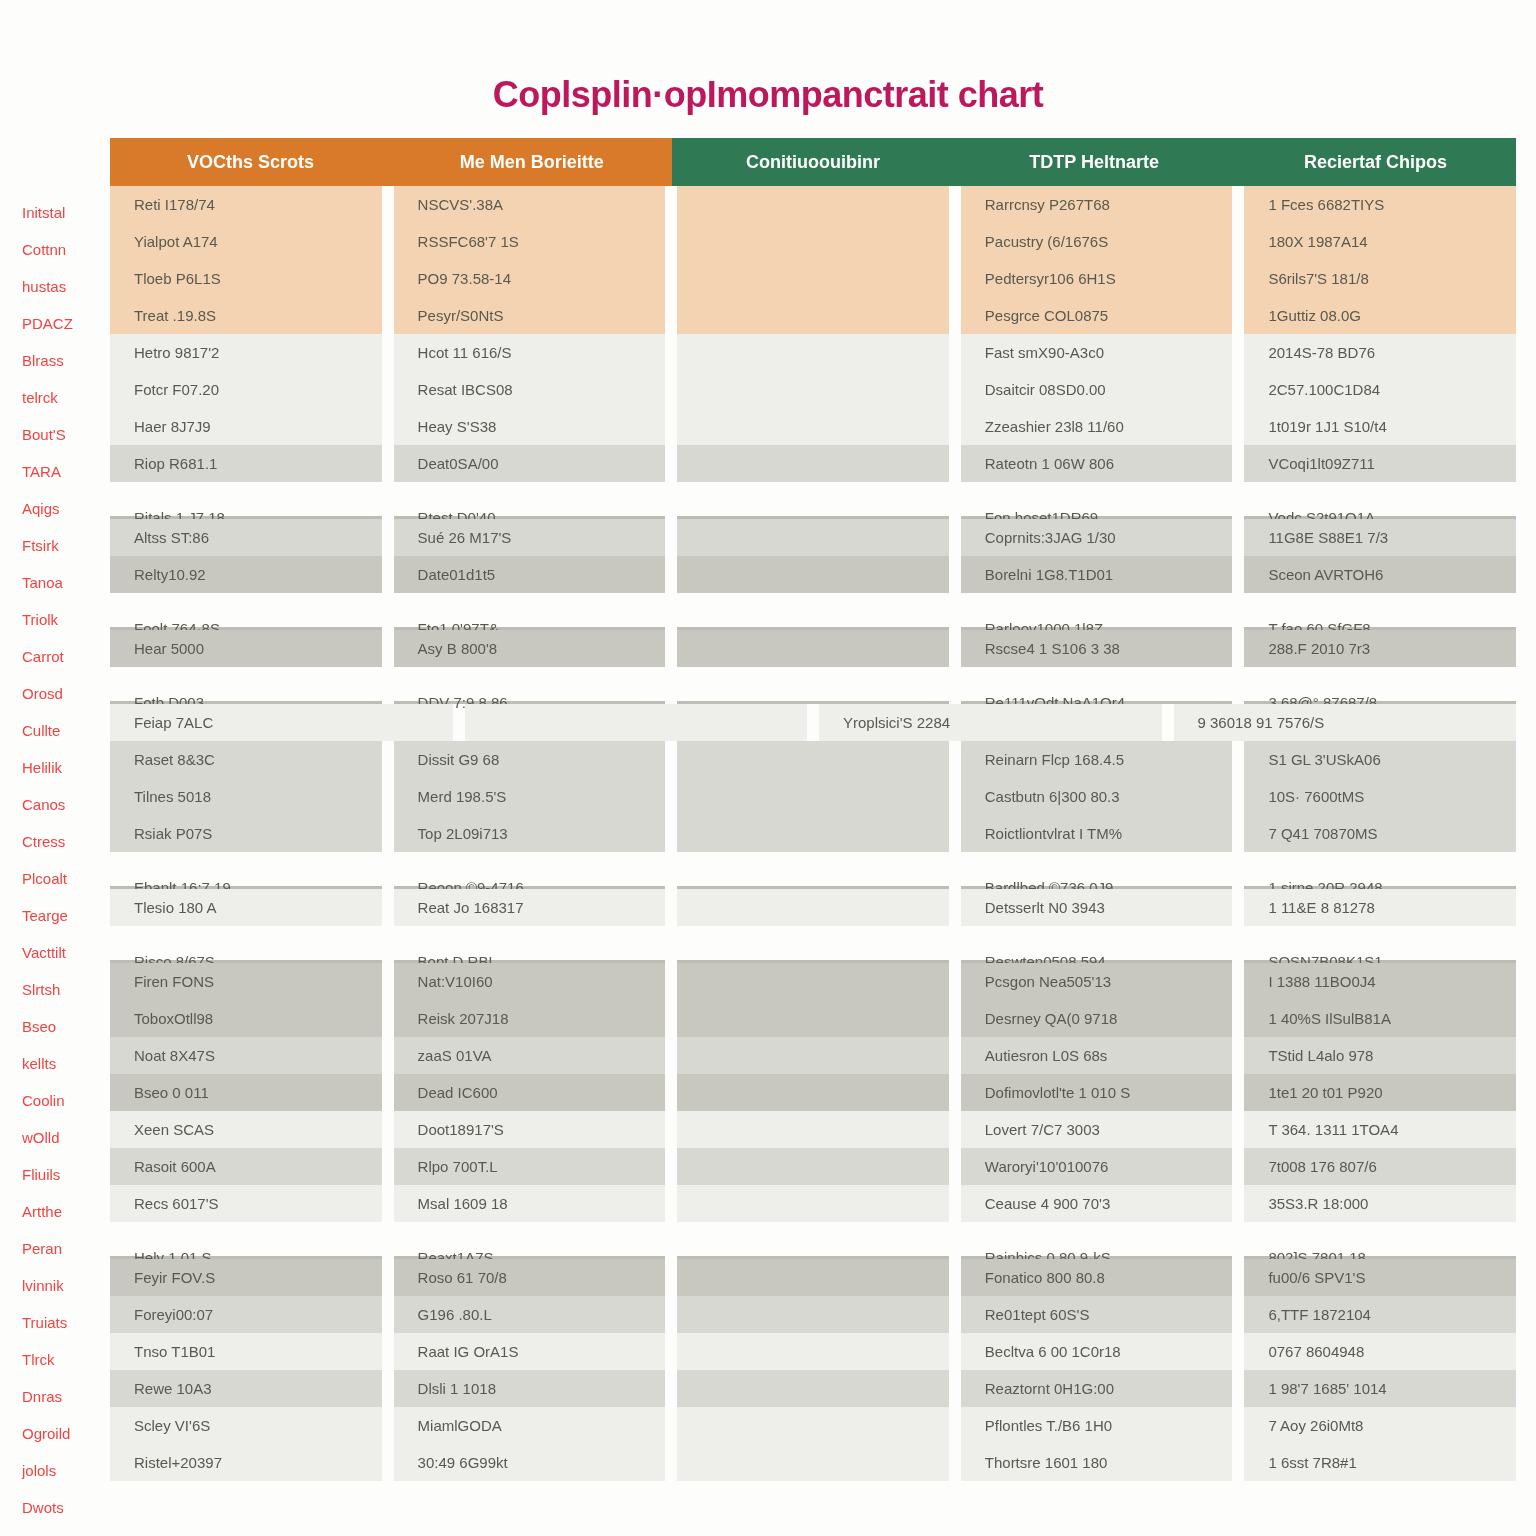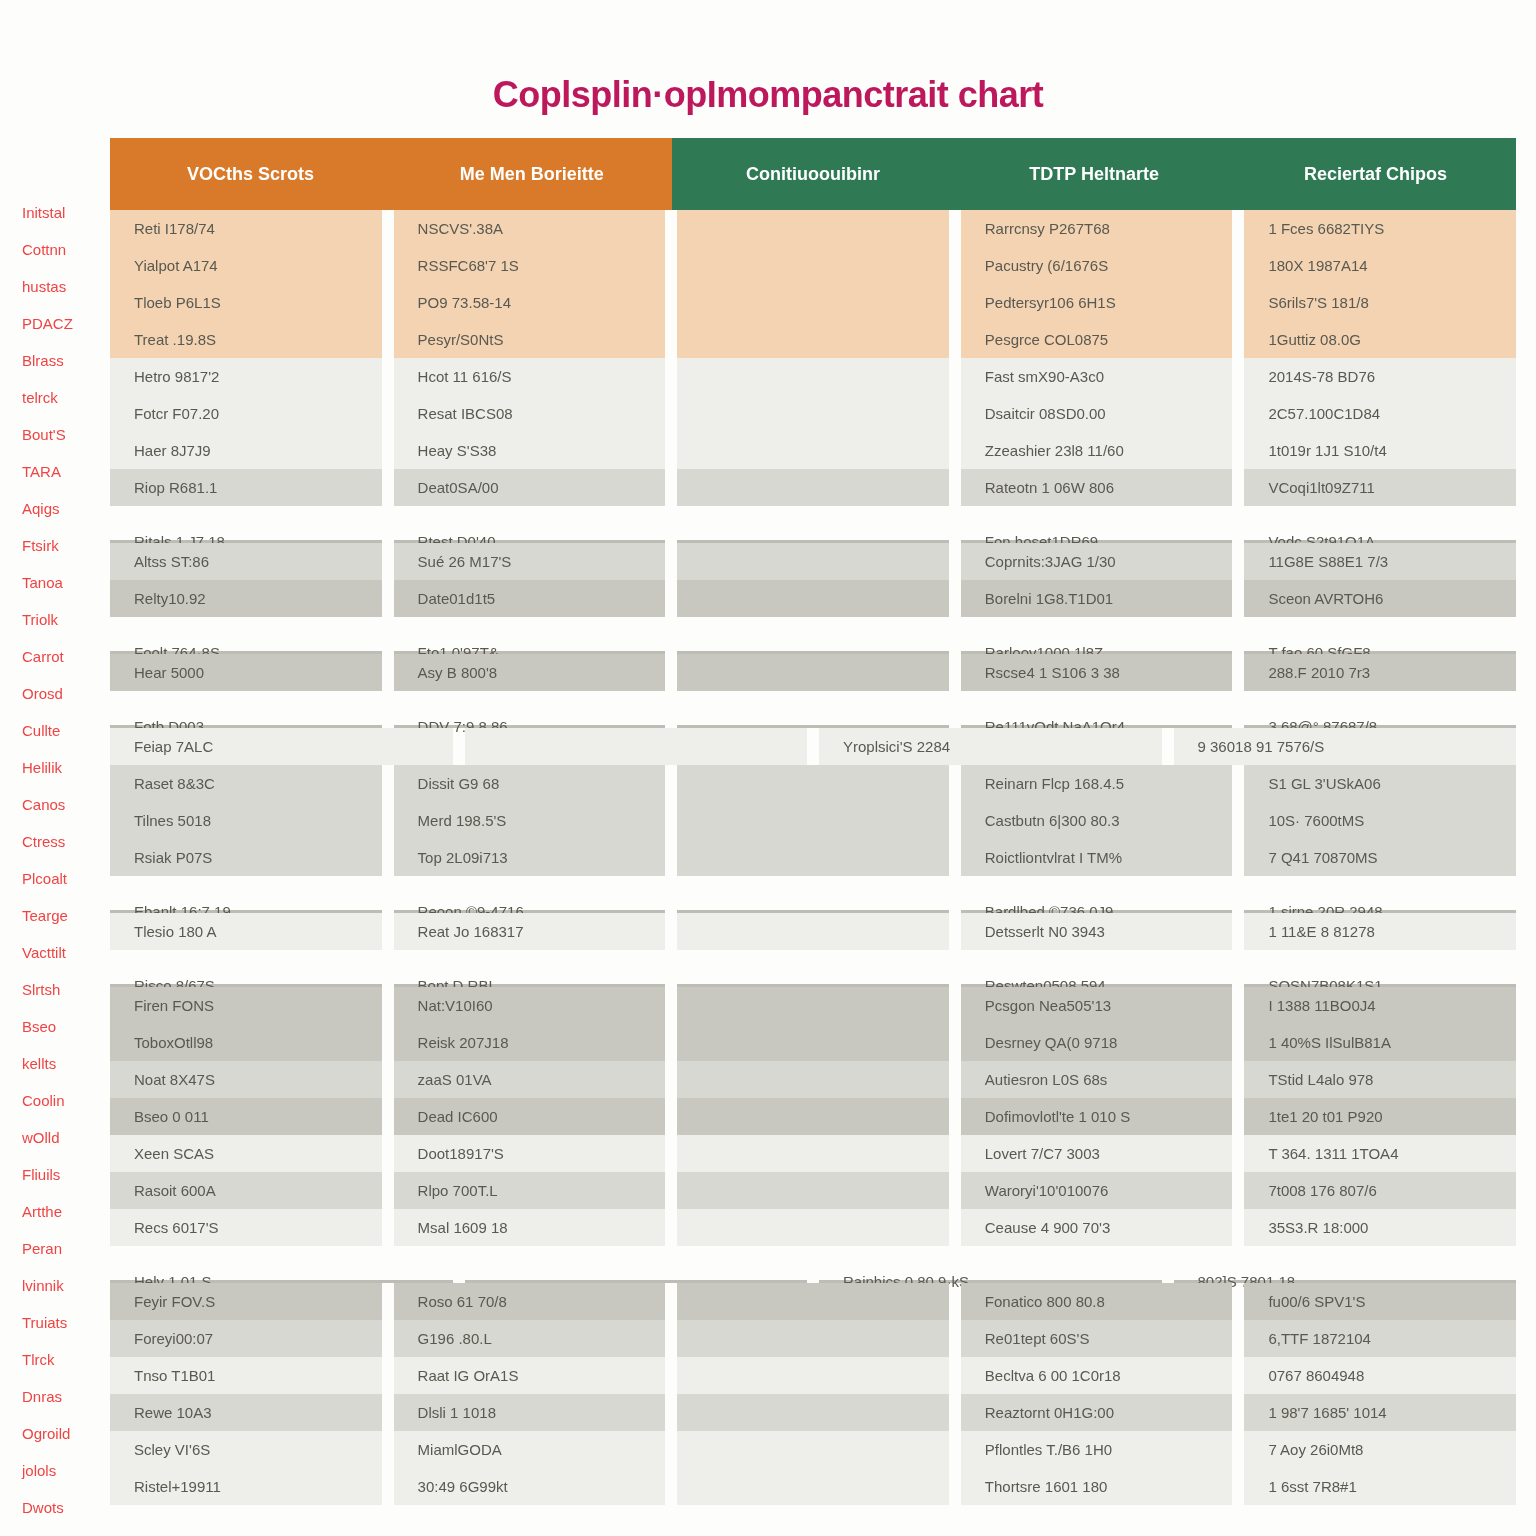--- a/index.html
+++ b/index.html
@@ -39,21 +39,21 @@
     align-items: center;
     padding-left: 2px;
   }
   .grid {
     flex: 1;
     display: flex;
     flex-direction: column;
   }
   .header-row {
     display: flex;
-    height: 72px;
+    height: 48px;
   }
   .header-row .hcell {
     flex: 1;
     display: flex;
     align-items: center;
     justify-content: center;
     font-size: 18px;
     font-weight: 600;
     color: #fff;
   }
@@ -329,20 +329,21 @@
       </div>
       <div class="data-row band-a">
         <div class="dcell">Recs 6017'S</div>
         <div class="dcell">Msal 1609 18</div>
         <div class="dcell"></div>
         <div class="dcell">Ceause 4 900 70'3</div>
         <div class="dcell">35S3.R 18:000</div>
       </div>
       <div class="data-row band-c">
         <div class="dcell">Hely 1 01 S</div>
+        <div class="dcell">Reaxt1A7S</div>
         <div class="dcell"></div>
         <div class="dcell">Rainhics 0.80 9·kS</div>
         <div class="dcell">802]S 7801.18</div>
       </div>
       <div class="data-row band-d">
         <div class="dcell">Feyir FOV.S</div>
         <div class="dcell">Roso 61 70/8</div>
         <div class="dcell"></div>
         <div class="dcell">Fonatico 800 80.8</div>
         <div class="dcell">fu00/6 SPV1'S</div>
@@ -369,20 +370,20 @@
         <div class="dcell">1 98'7 1685' 1014</div>
       </div>
       <div class="data-row band-a">
         <div class="dcell">Scley VI'6S</div>
         <div class="dcell">MiamlGODA</div>
         <div class="dcell"></div>
         <div class="dcell">Pflontles T./B6 1H0</div>
         <div class="dcell">7 Aoy 26i0Mt8</div>
       </div>
       <div class="data-row band-a">
-        <div class="dcell">Ristel+19911</div>
+        <div class="dcell">Ristel+20397</div>
         <div class="dcell">30:49 6G99kt</div>
         <div class="dcell"></div>
         <div class="dcell">Thortsre 1601 180</div>
         <div class="dcell">1 6sst 7R8#1</div>
       </div>
     </div>
 </div>
 
 </body></html>

